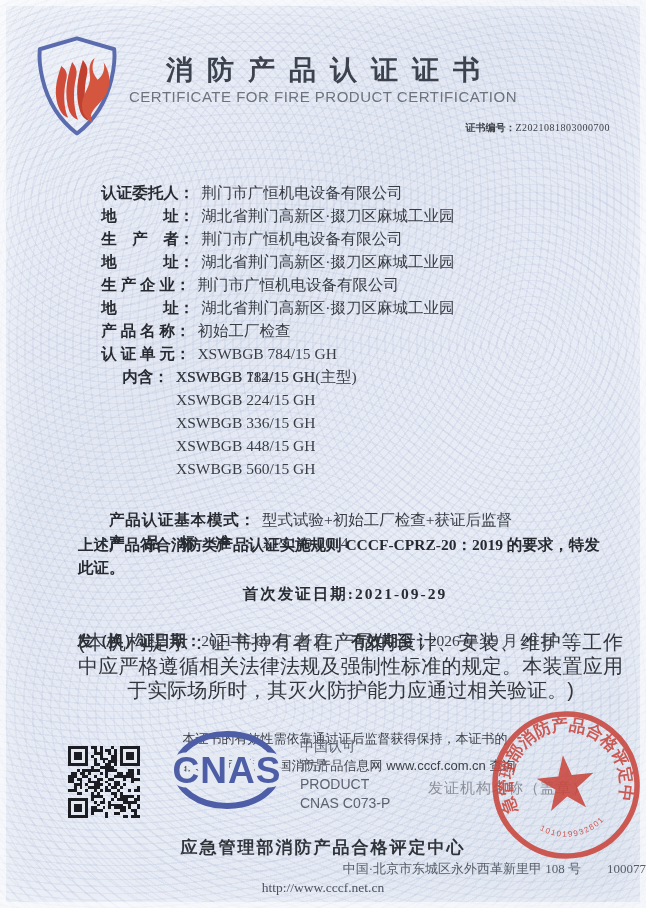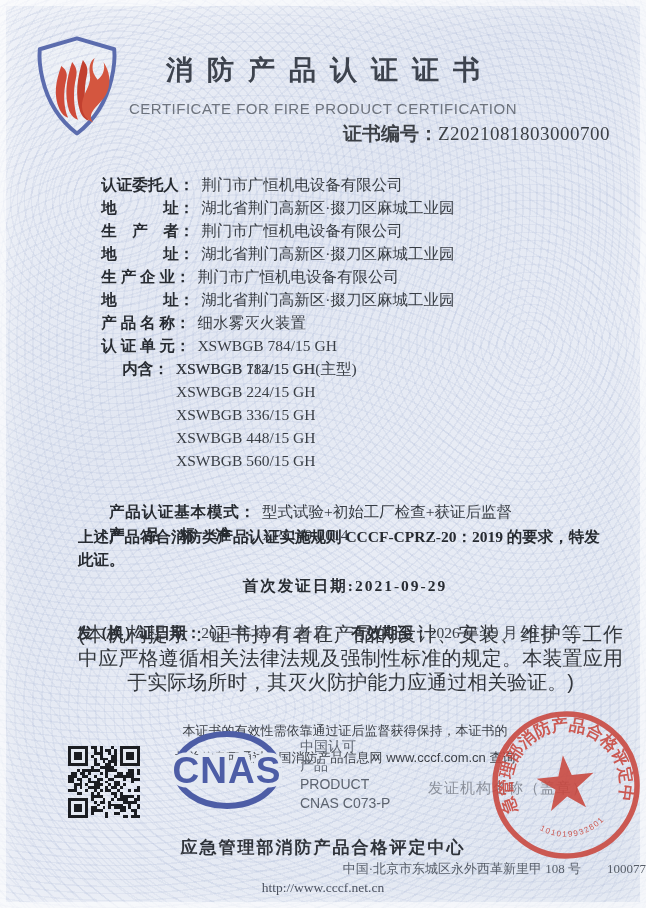--- a/index.html
+++ b/index.html
@@ -13,28 +13,28 @@
       repeating-radial-gradient(circle at 40% 78%, rgba(150,166,204,.12) 0 1.5px, rgba(255,255,255,0) 1.5px 9px),
       linear-gradient(135deg, #edf0f7 0%, #e2e7f2 35%, #e8ecf5 60%, #dfe5f0 100%);
     box-shadow: inset 0 0 0 6px rgba(255,255,255,.55), inset 0 0 40px rgba(255,255,255,.5);
     font-family:"Liberation Serif","DejaVu Serif",serif;
     color:#333; overflow:hidden;
   }
   
   .logo { position:absolute; left:28px; top:34px; width:98px; height:104px; }
   .header { position:absolute; left:0; right:0; top:52px; text-align:center; }
   .title { font-size:27px; font-weight:600; color:#3d434e; letter-spacing:14px; padding-left:14px; }
-  .subtitle { margin-top:12px; font-size:15px; color:#6d737d; letter-spacing:.5px;
+  .subtitle { font-size:15px; color:#6d737d; letter-spacing:.5px;
               font-family:"Liberation Sans","DejaVu Sans",sans-serif; }
-  .certno { position:absolute; top:121px; right:36px; font-size:19px; color:#3b3f45; }
+  .certno { position:absolute; top:121px; right:36px; font-size:10px; color:#3b3f45; }
   .certno .lbl { font-weight:700; }
   .certno .num { letter-spacing:.5px; }
 
   
-  .content { position:absolute; left:78px; top:150px; right:34px; font-size:15.5px; }
+  .content { position:absolute; left:78px; top:158px; right:34px; font-size:15.5px; }
   .row { height:23px; line-height:23px; white-space:pre; }
   .row .lbl { font-weight:700; color:#272b31; }
   .row .val { color:#383d44; padding-left:7px; }
   .row.inc { padding-left:21px; }
   .model-row { padding-left:98px; height:23px; line-height:23px; color:#383d44; white-space:pre;font-family:Liberation Serif, serif; }
   .rules { margin-top:5px; }
   .rules .lbl { display:inline-block; width:146px; text-align:justify; text-align-last:justify; }
   .statement { margin-top:2px; font-weight:700; color:#272b31; line-height:23px; }
   .first-issue { margin-top:3px; text-align:center; font-weight:700; color:#272b31;
                  letter-spacing:2px; height:23px; line-height:23px; }
@@ -97,21 +97,21 @@
     <div class="row">
       <span class="lbl">地　　　址：</span><span class="val">湖北省荆门高新区·掇刀区麻城工业园</span>
     </div>
     <div class="row">
       <span class="lbl">生 产 企 业：</span><span class="val">荆门市广恒机电设备有限公司</span>
     </div>
     <div class="row">
       <span class="lbl">地　　　址：</span><span class="val">湖北省荆门高新区·掇刀区麻城工业园</span>
     </div>
     <div class="row">
-      <span class="lbl">产 品 名 称：</span><span class="val">细水雾灭火装置</span>
+      <span class="lbl">产 品 名 称：</span><span class="val">初始工厂检查</span>
     </div>
     <div class="row">
       <span class="lbl">认 证 单 元：</span><span class="val">XSWBGB 784/15 GH</span>
     </div>
     <div class="row inc">
       <span class="lbl">内含：</span><span class="val">XSWBGB 784/15 GH(主型)</span>
     </div>
 
     <div class="model-row">XSWBGB 112/15 GH</div>
     <div class="model-row">XSWBGB 224/15 GH</div>

